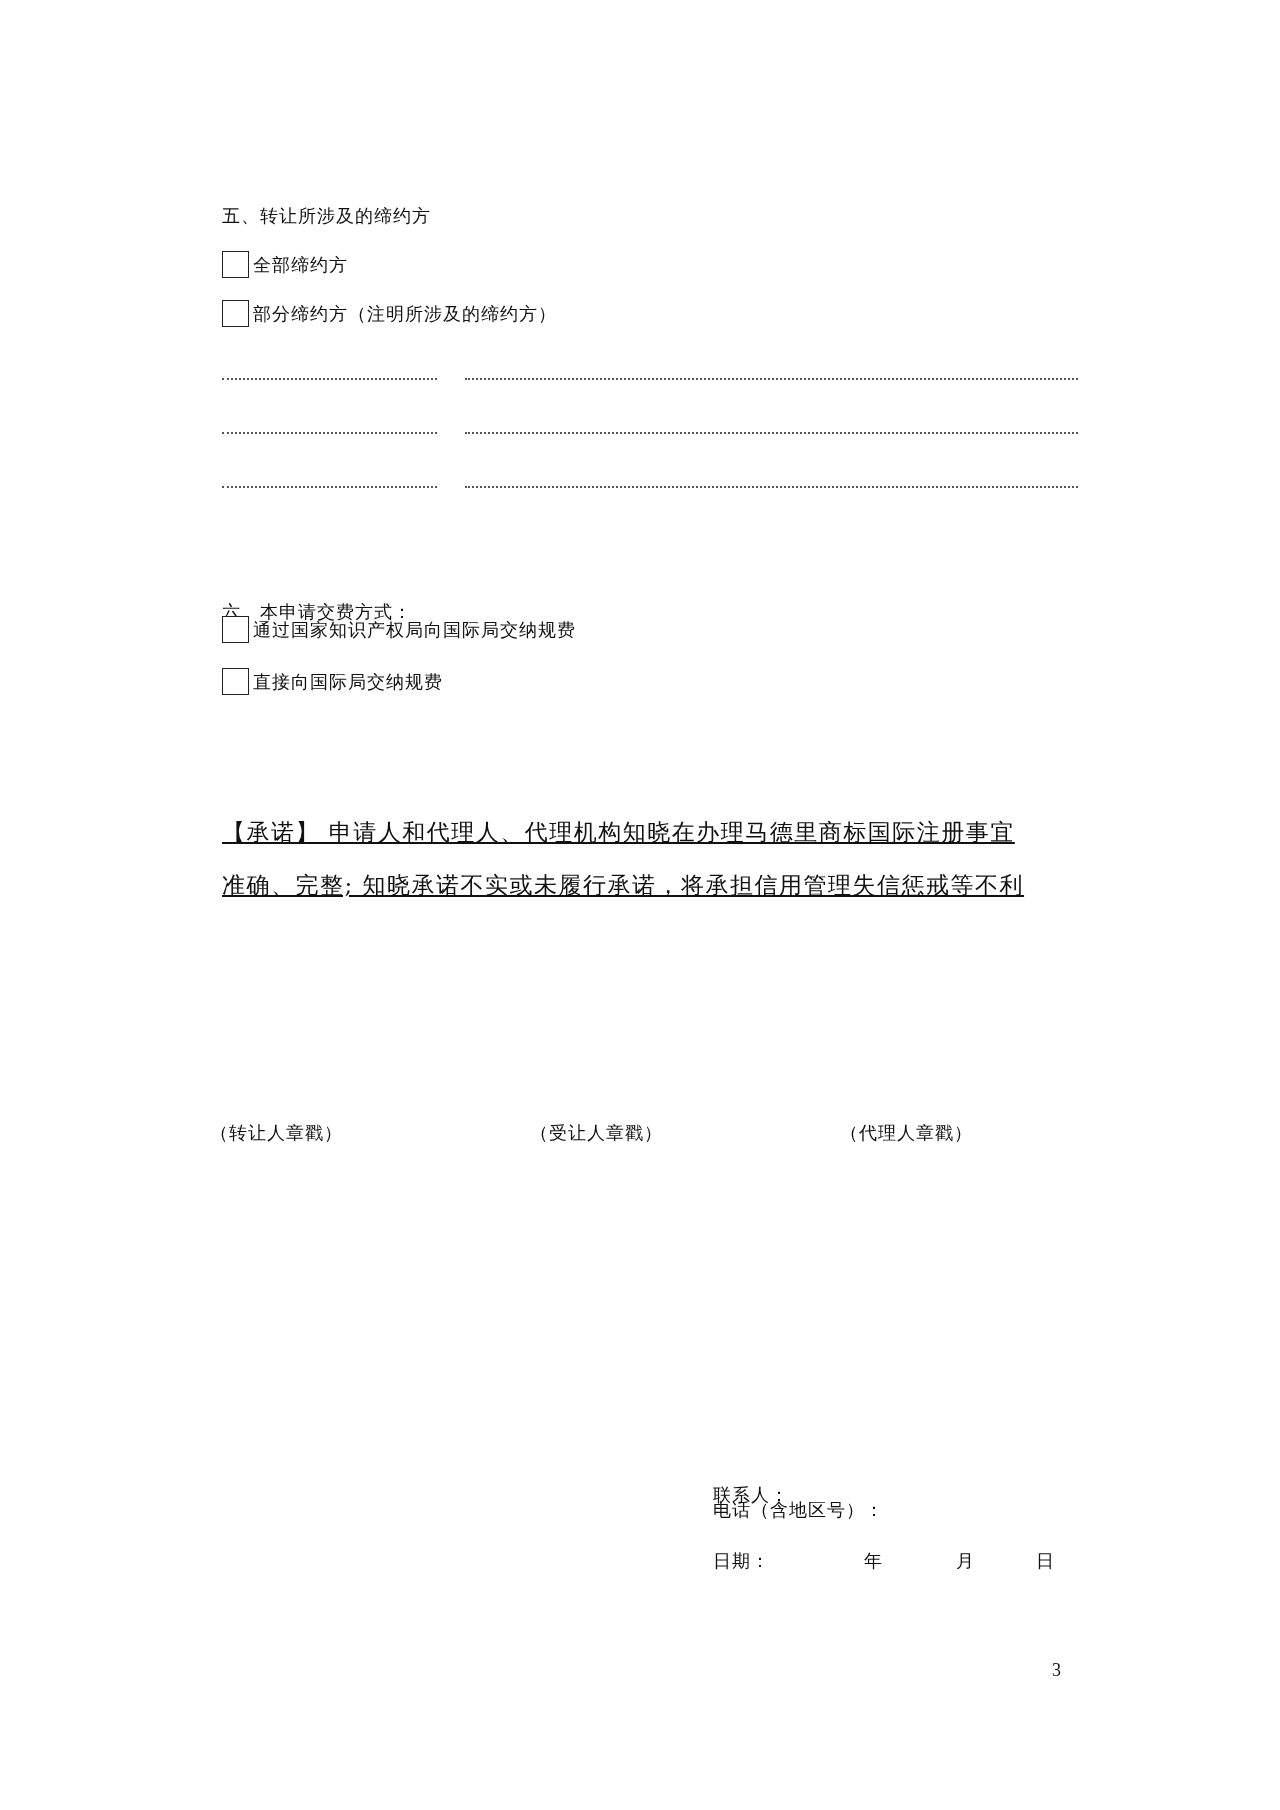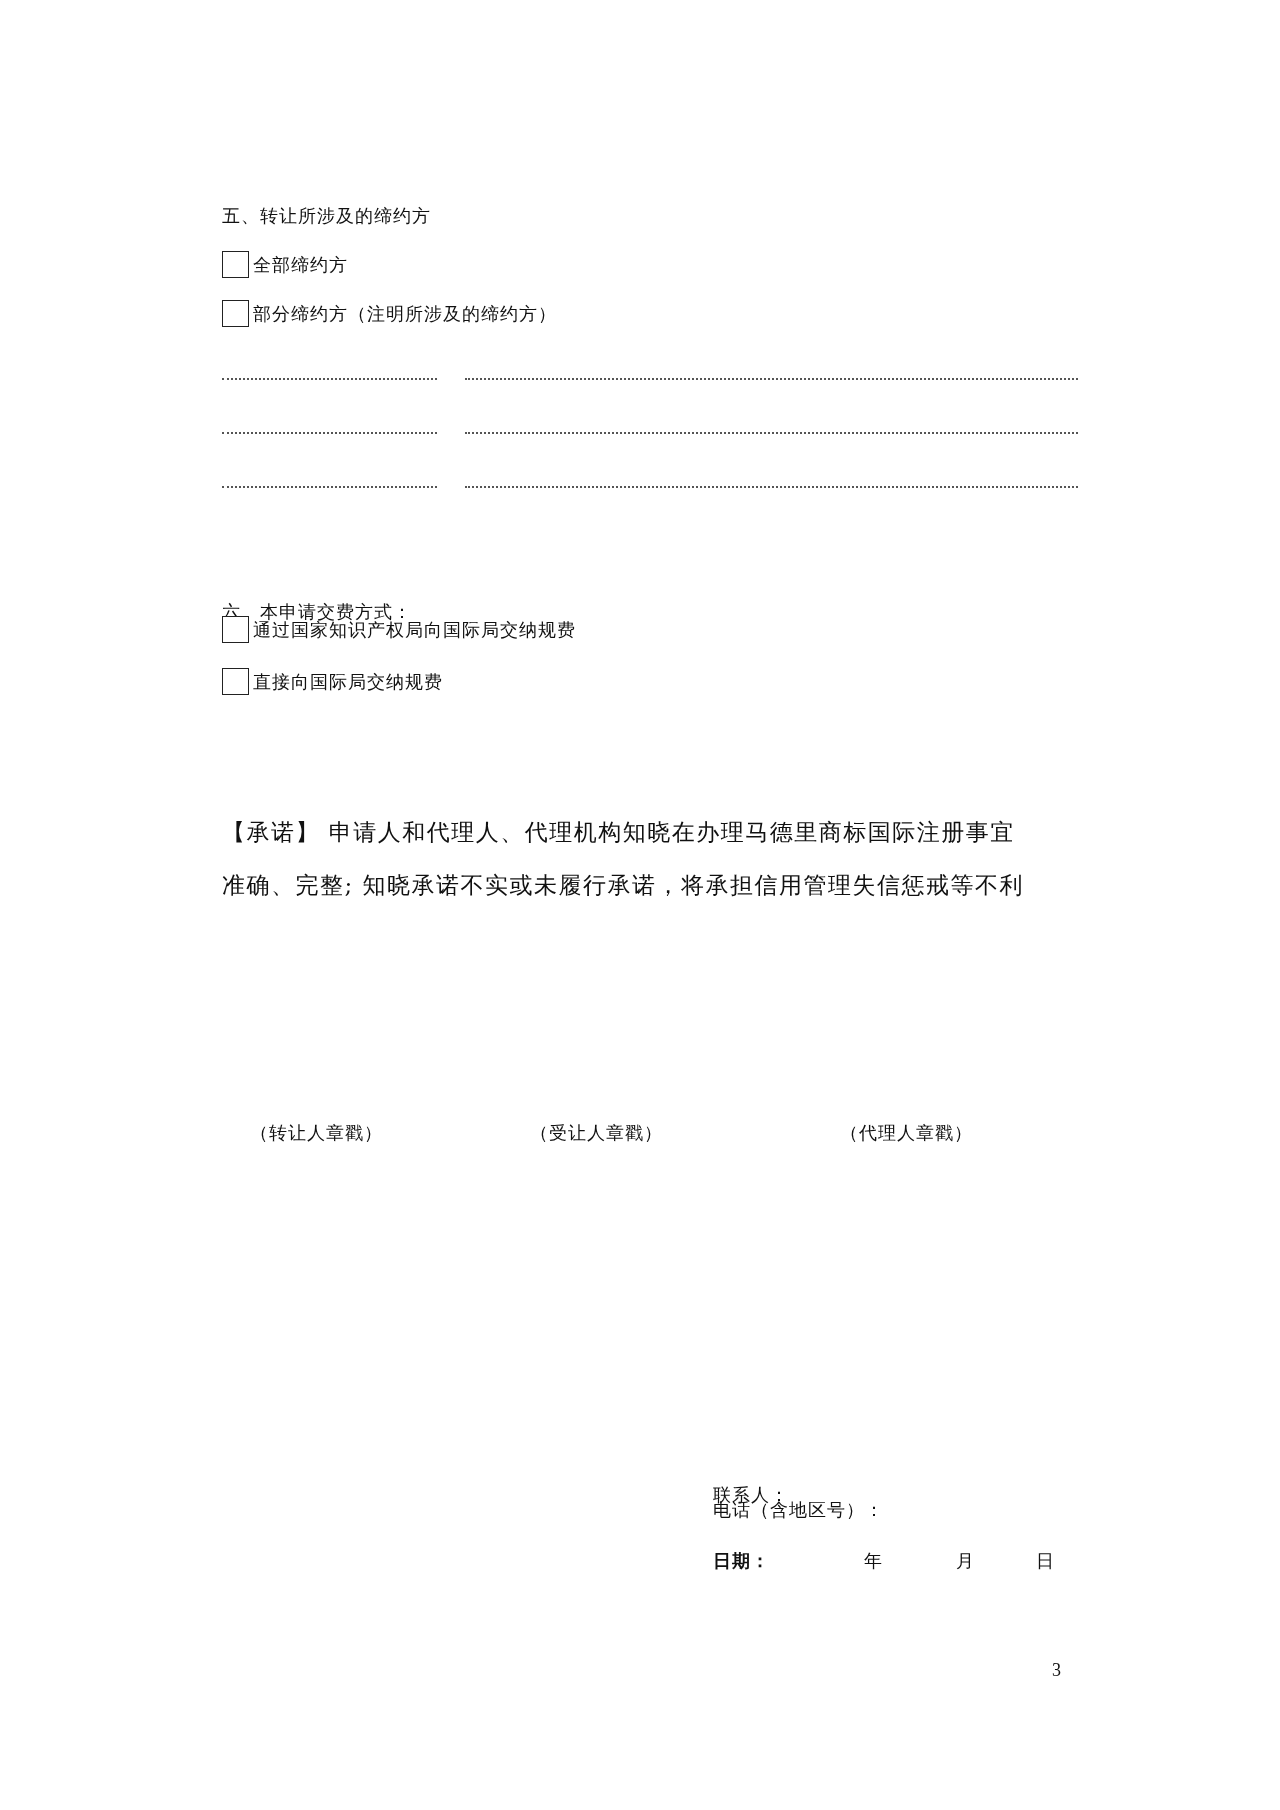--- a/index.html
+++ b/index.html
@@ -14,21 +14,21 @@
       position: absolute; width: 27px; height: 27px;
       border: 1.6px solid #222; box-sizing: border-box; background: #fff;
     }
     .dots {
       position: absolute; height: 0;
       border-top: 2px dotted #555;
     }
     .para {
       position: absolute; left: 222px; width: 848px;
       font-size: 23px; line-height: 53px; letter-spacing: 1.5px;
-      white-space: normal; text-align: justify;
+      white-space: normal; text-align: justify; text-decoration: underline;
     }
     .para .line { display: block; white-space: nowrap; }
     .pagenum { font-family: "Liberation Serif", serif; font-size: 18px; }
   </style>
 </head>
 <body>
 
 <div class="abs txt" style="left:222px; top:201px;">五、转让所涉及的缔约方</div>
 
 <div>
@@ -58,26 +58,26 @@
 <div>
   <div class="checkbox" style="left:222px; top:668px;"></div>
   <div class="abs txt" style="left:253px; top:667px;">直接向国际局交纳规费</div>
 </div>
 
 <div class="para" style="top:806px;">
   <span class="line">【承诺】 申请人和代理人、代理机构知晓在办理马德里商标国际注册事宜</span>
   <span class="line">准确、完整; 知晓承诺不实或未履行承诺，将承担信用管理失信惩戒等不利</span>
 </div>
 
-<div class="abs txt" style="left:210px; top:1118px;margin-left:40px;">（转让人章戳）</div>
+<div class="abs txt" style="left:210px; top:1118px;">（转让人章戳）</div>
 <div class="abs txt" style="left:530px; top:1118px;">（受让人章戳）</div>
 <div class="abs txt" style="left:840px; top:1118px;text-align:center;">（代理人章戳）</div>
 
 <div class="abs txt" style="left:713px; top:1444px;margin-top:36px;">联系人：</div>
 <div class="abs txt" style="left:713px; top:1495px;">电话（含地区号）：</div>
 <div>
-  <div class="abs txt" style="left:713px; top:1546px;font-weight:bold;">日期：</div>
+  <div class="abs txt" style="left:713px; top:1546px;">日期：</div>
   <div class="abs txt" style="left:864px; top:1546px;">年</div>
   <div class="abs txt" style="left:956px; top:1546px;">月</div>
   <div class="abs txt" style="left:1036px; top:1546px;">日</div>
 </div>
 
 <div class="abs pagenum" style="left:1052px; top:1660px;">3</div>
 
 </body></html>

